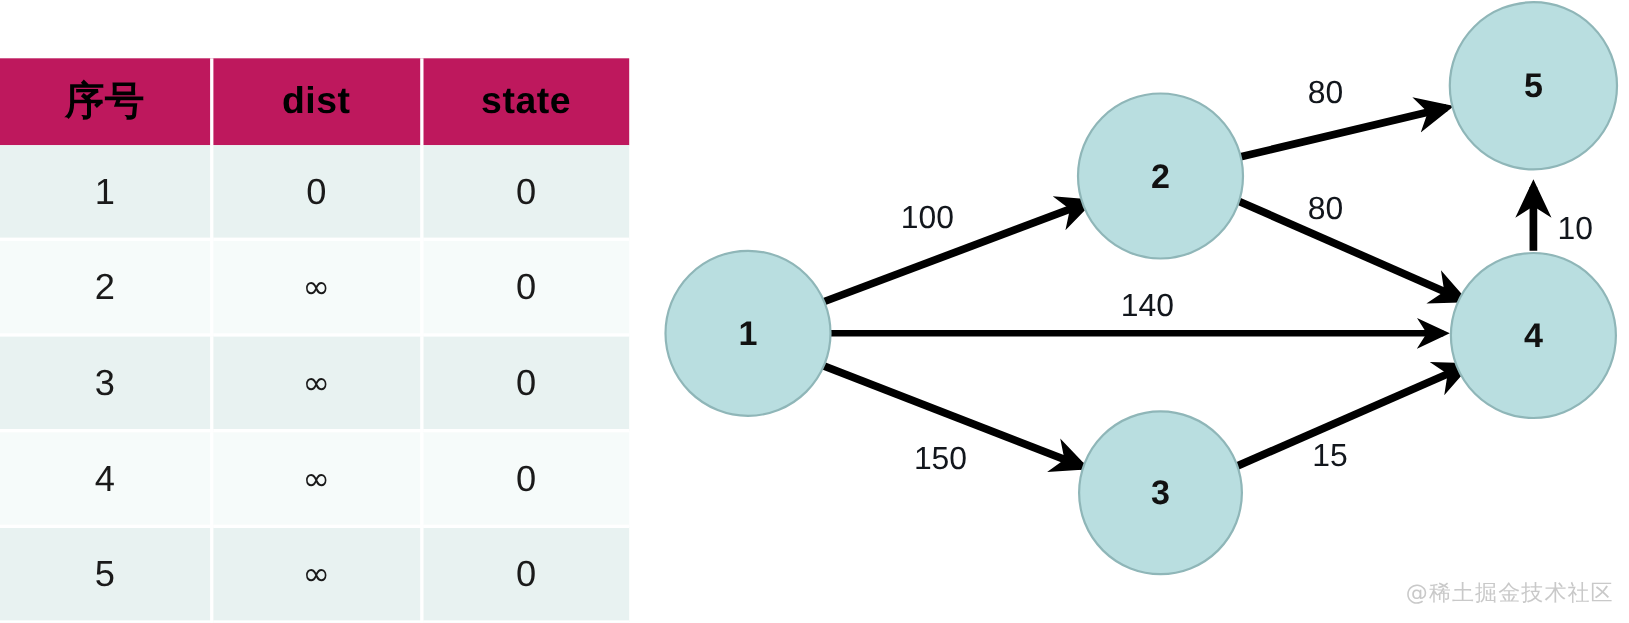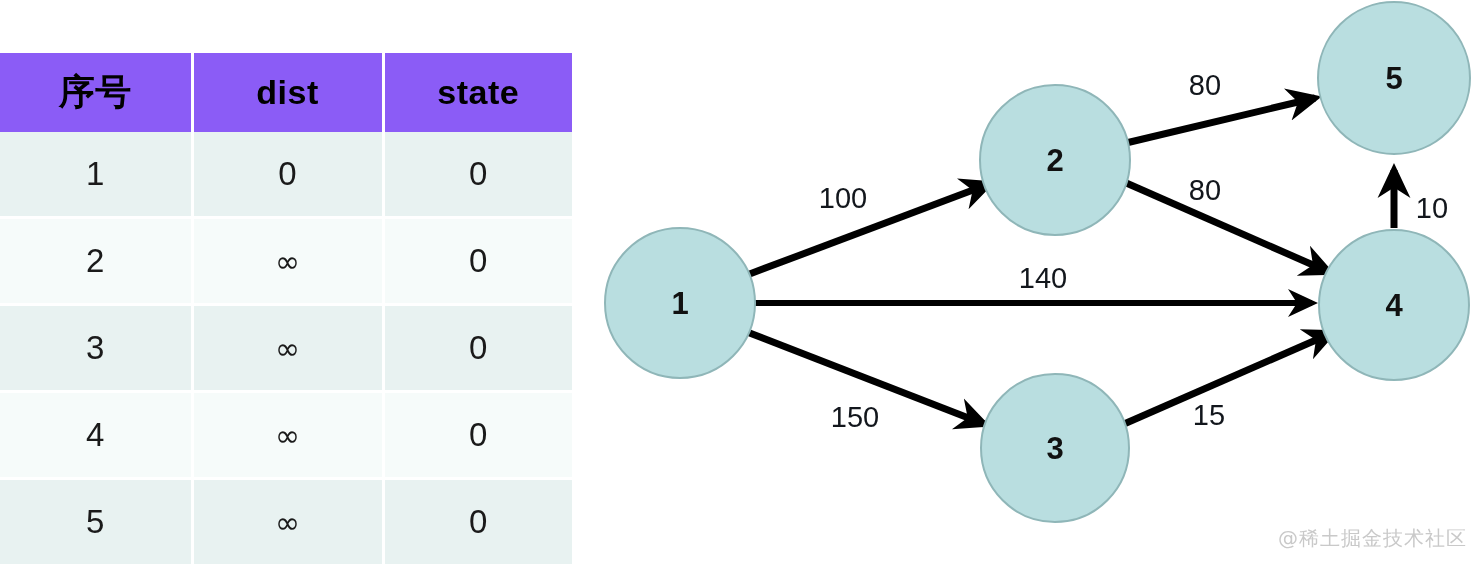--- a/index.html
+++ b/index.html
@@ -23,21 +23,21 @@
     top: 53px;
     width: 572px;
     border-collapse: collapse;
     table-layout: fixed;
   }
   #dist-table col.c-idx   { width: 192px; }
   #dist-table col.c-dist  { width: 191px; }
   #dist-table col.c-state { width: 189px; }
 
   #dist-table th {
-    background: #8b5cf6;
+    background: #be185d;
     color: #000000;
     font-weight: bold;
     font-size: 34px;
     height: 79px;
     text-align: center;
     vertical-align: middle;
     border-right: 3px solid #ffffff;
     padding: 0;
     letter-spacing: 0.5px;
   }

